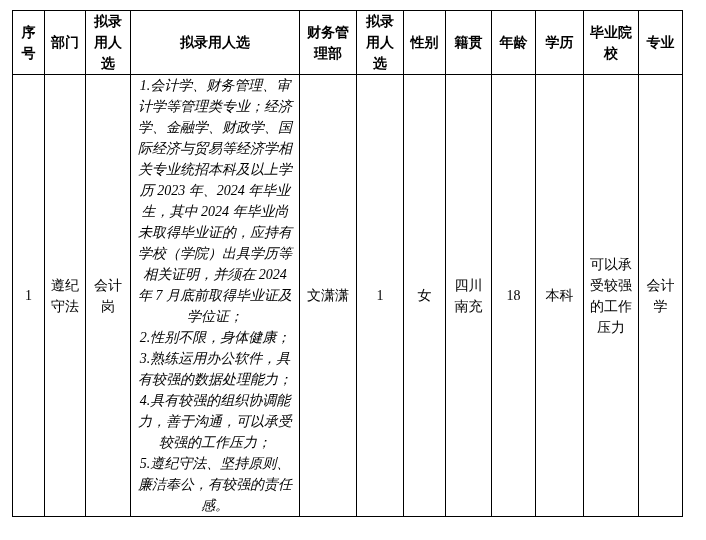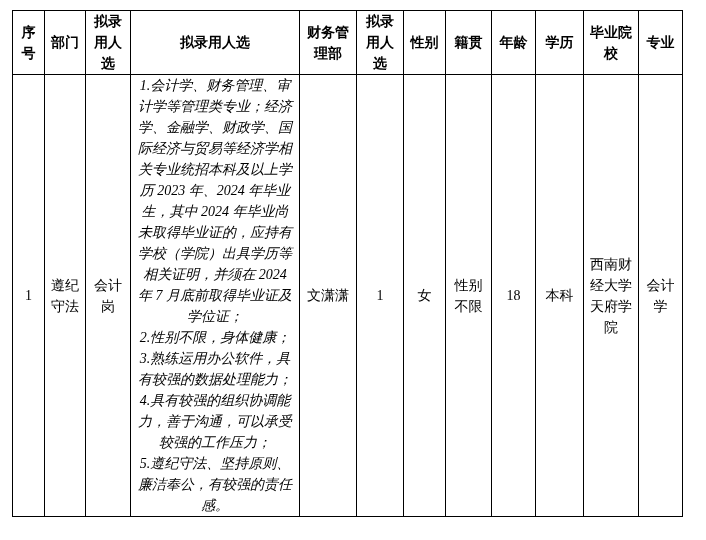--- a/index.html
+++ b/index.html
@@ -83,20 +83,20 @@
       <td class="pad-tight">遵纪守法</td>
       <td>会计岗</td>
       <td class="req-cell">1.会计学、财务管理、审计学等管理类专业；经济学、金融学、财政学、国际经济与贸易等经济学相关专业统招本科及以上学历 2023 年、2024 年毕业生，其中 2024 年毕业尚未取得毕业证的，应持有学校（学院）出具学历等相关证明，并须在 2024 年 7 月底前取得毕业证及学位证；
 2.性别不限，身体健康；
 3.熟练运用办公软件，具有较强的数据处理能力；
 4.具有较强的组织协调能力，善于沟通，可以承受较强的工作压力；
 5.遵纪守法、坚持原则、廉洁奉公，有较强的责任感。</td>
       <td>文潇潇</td>
       <td>1</td>
       <td class="pad-tight">女</td>
-      <td>性别不限</td>
+      <td>四川南充</td>
       <td>18</td>
       <td>本科</td>
-      <td class="pad-mid">西南财经大学天府学院</td>
+      <td class="pad-mid">可以承受较强的工作压力</td>
       <td>会计学</td>
     </tr>
   </tbody>
 </table>
 
 </body></html>

